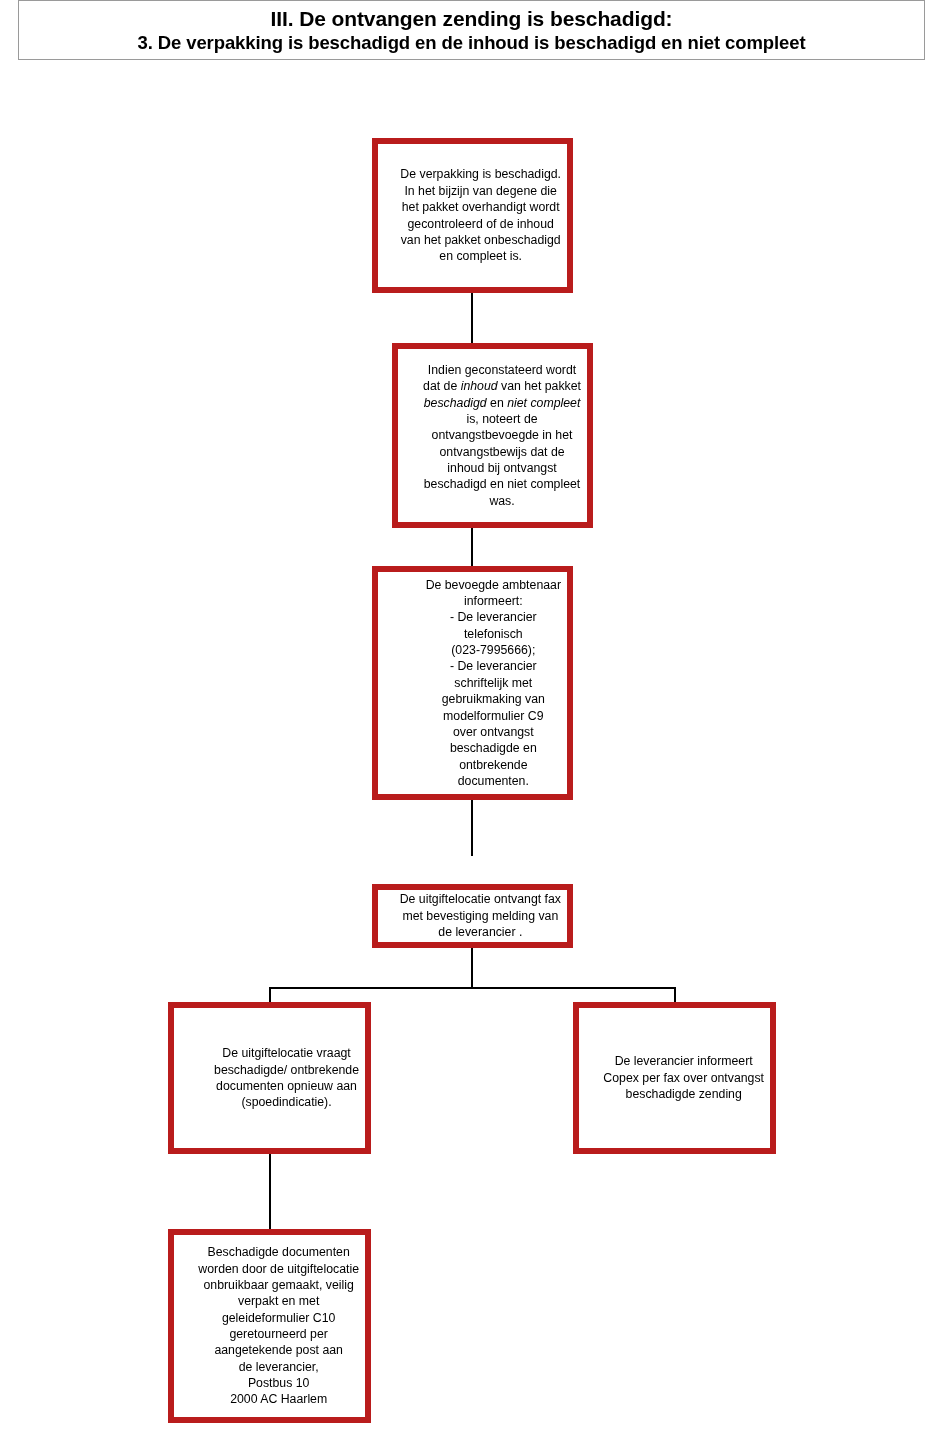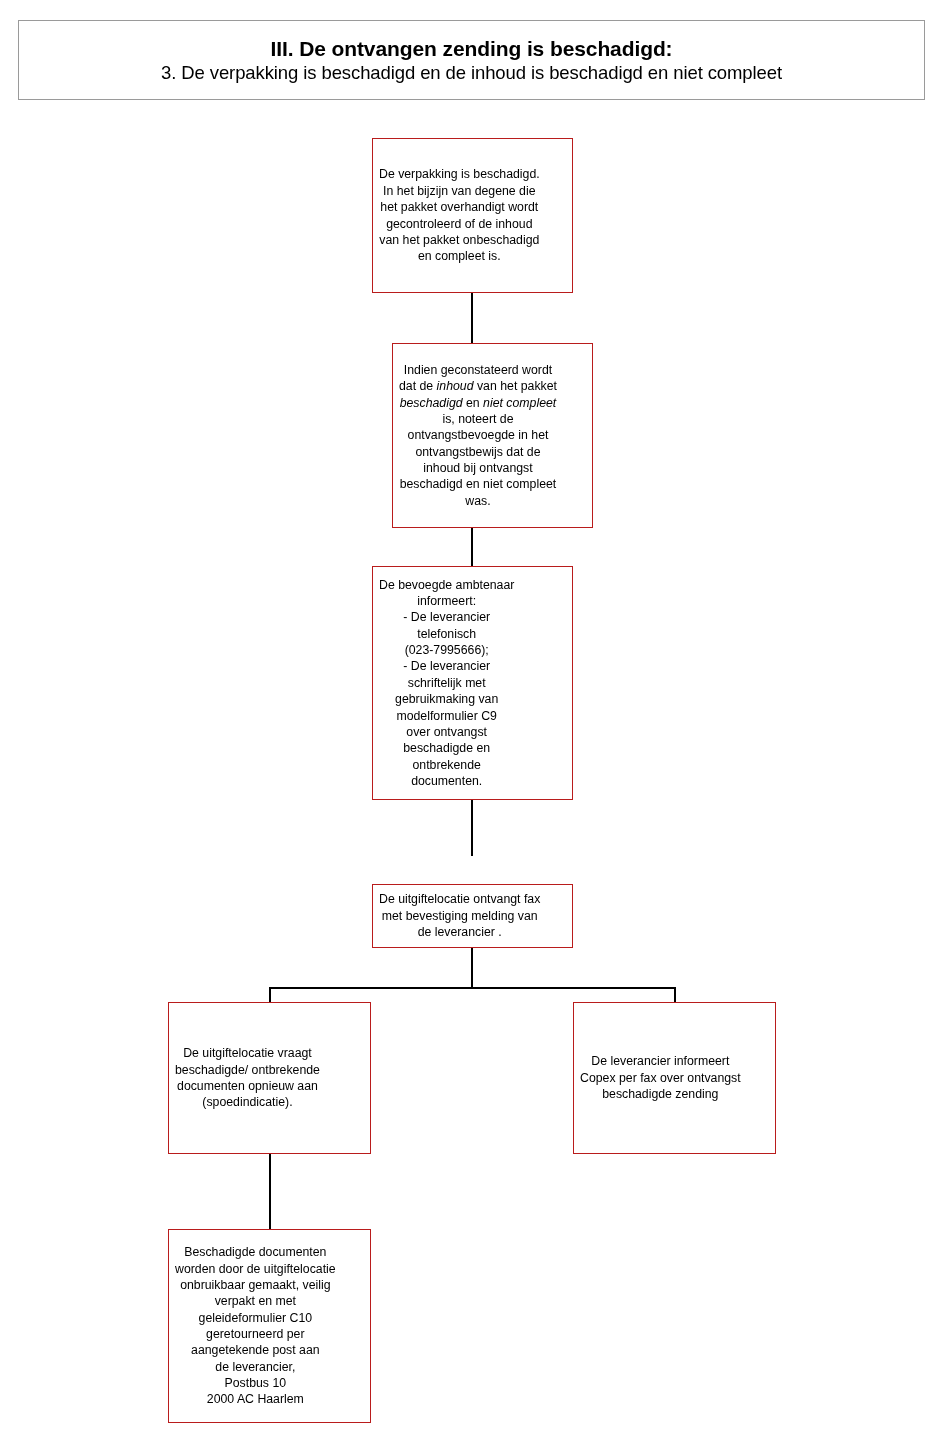--- a/index.html
+++ b/index.html
@@ -17,54 +17,54 @@
     width: 943px;
     height: 1435px;
     background: #ffffff;
     overflow: hidden;
   }
 
   
   .title-box {
     position: absolute;
     left: 18px;
-    top: 20px;
+    top: 0;
     width: 907px;
-    height: 80px;
+    height: 60px;
     border: 1px solid #9a9a9a;
     box-sizing: border-box;
     background: #ffffff;
     display: flex;
     flex-direction: column;
     align-items: center;
     justify-content: center;
     text-align: center;
   }
   .title-line1 {
     font-size: 21px;
     font-weight: bold;
     line-height: 1.22;
     letter-spacing: -0.1px;
   }
   .title-line2 {
     font-size: 18.5px;
-    font-weight: normal;
+    font-weight: bold;
     line-height: 1.22;
     letter-spacing: -0.1px;
   }
 
   
   .node {
     position: absolute;
-    border: 1px solid #b91c1c;
+    border: 6px solid #b91c1c;
     box-sizing: border-box;
     background: #ffffff;
     display: flex;
     align-items: center;
-    justify-content: flex-start;
+    justify-content: flex-end;
     text-align: center;
   }
   .node .txt {
     font-size: 12.3px;
     line-height: 1.33;
     padding: 0 6px;
     white-space: pre-line;
   }
   .node .txt i {
   }

